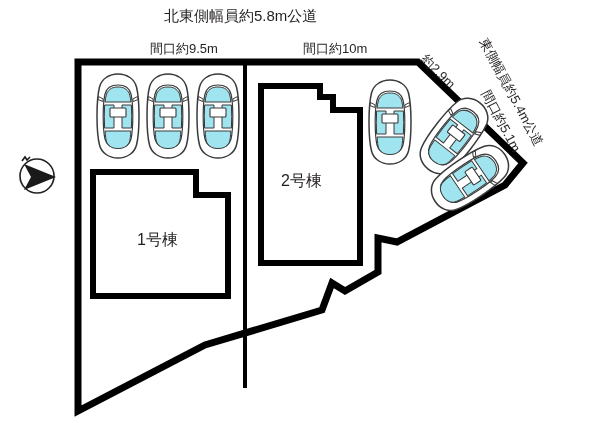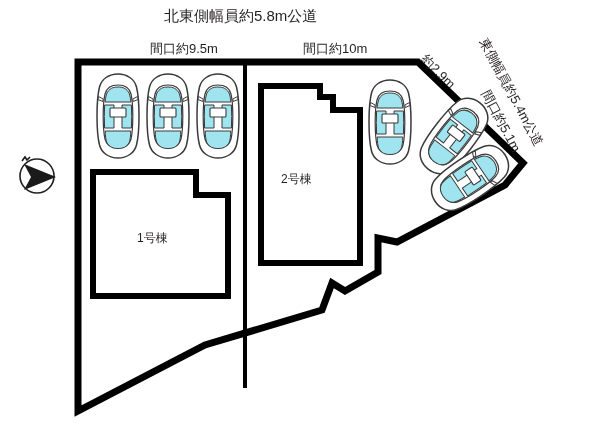--- a/index.html
+++ b/index.html
@@ -34,21 +34,21 @@
     user-select: none;
   }
   .t-title {
     font-size: 15px;
     letter-spacing: 0px;
   }
   .t-dim {
     font-size: 13px;
   }
   .t-bldg {
-    font-size: 12px;
+    font-size: 16px;
   }
   .t-rot {
     transform-origin: left top;
   }
 </style>
 </head>
 <body>
 
 <div id="plan-root">
 

